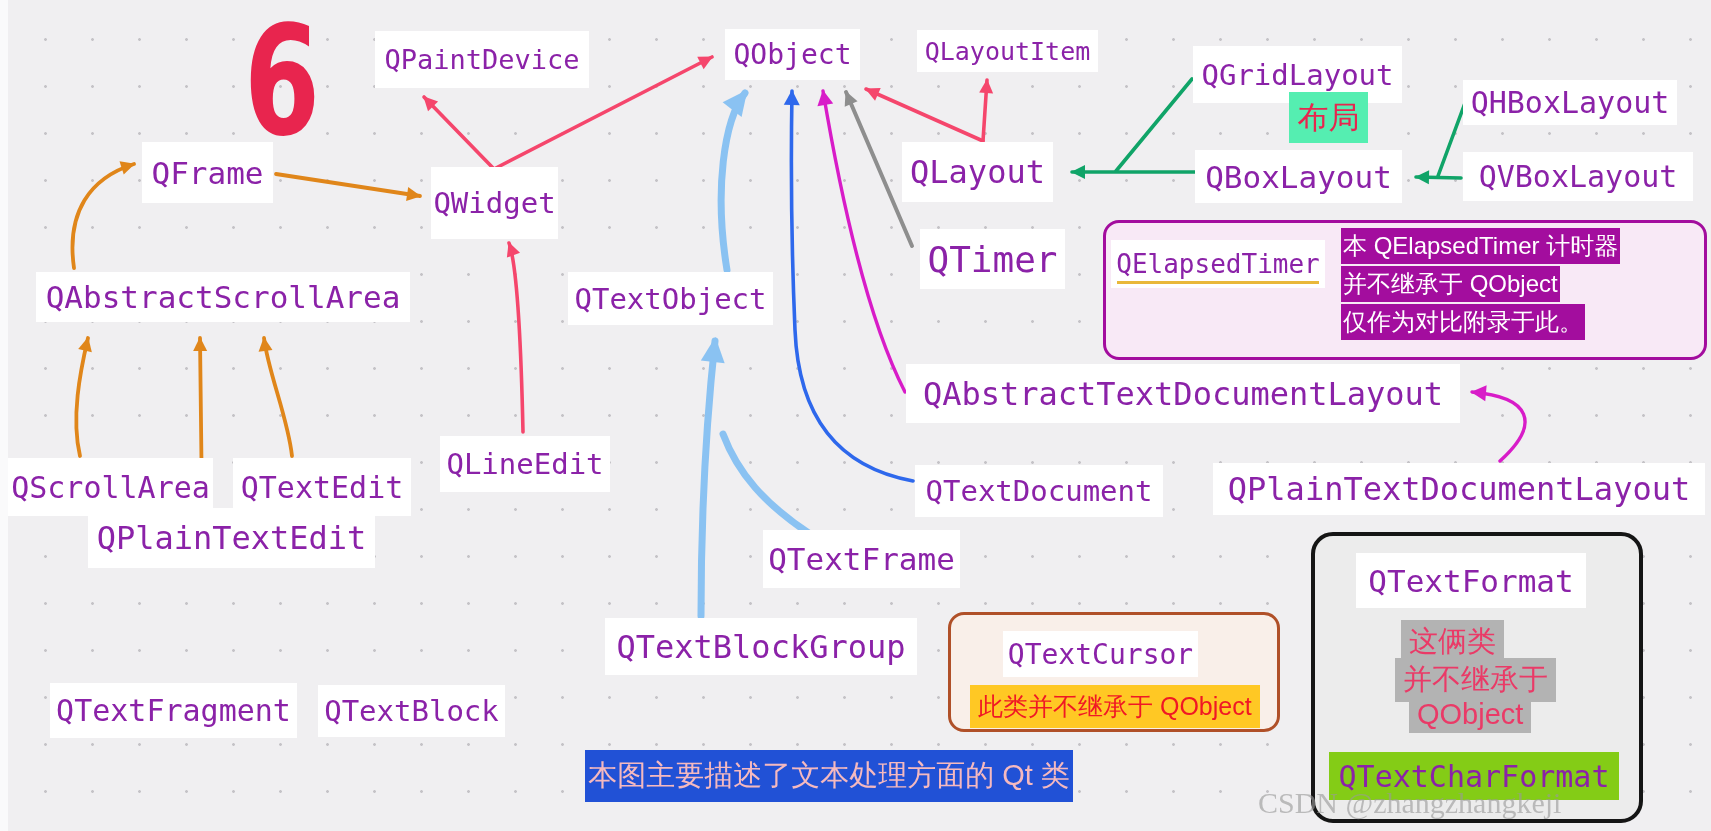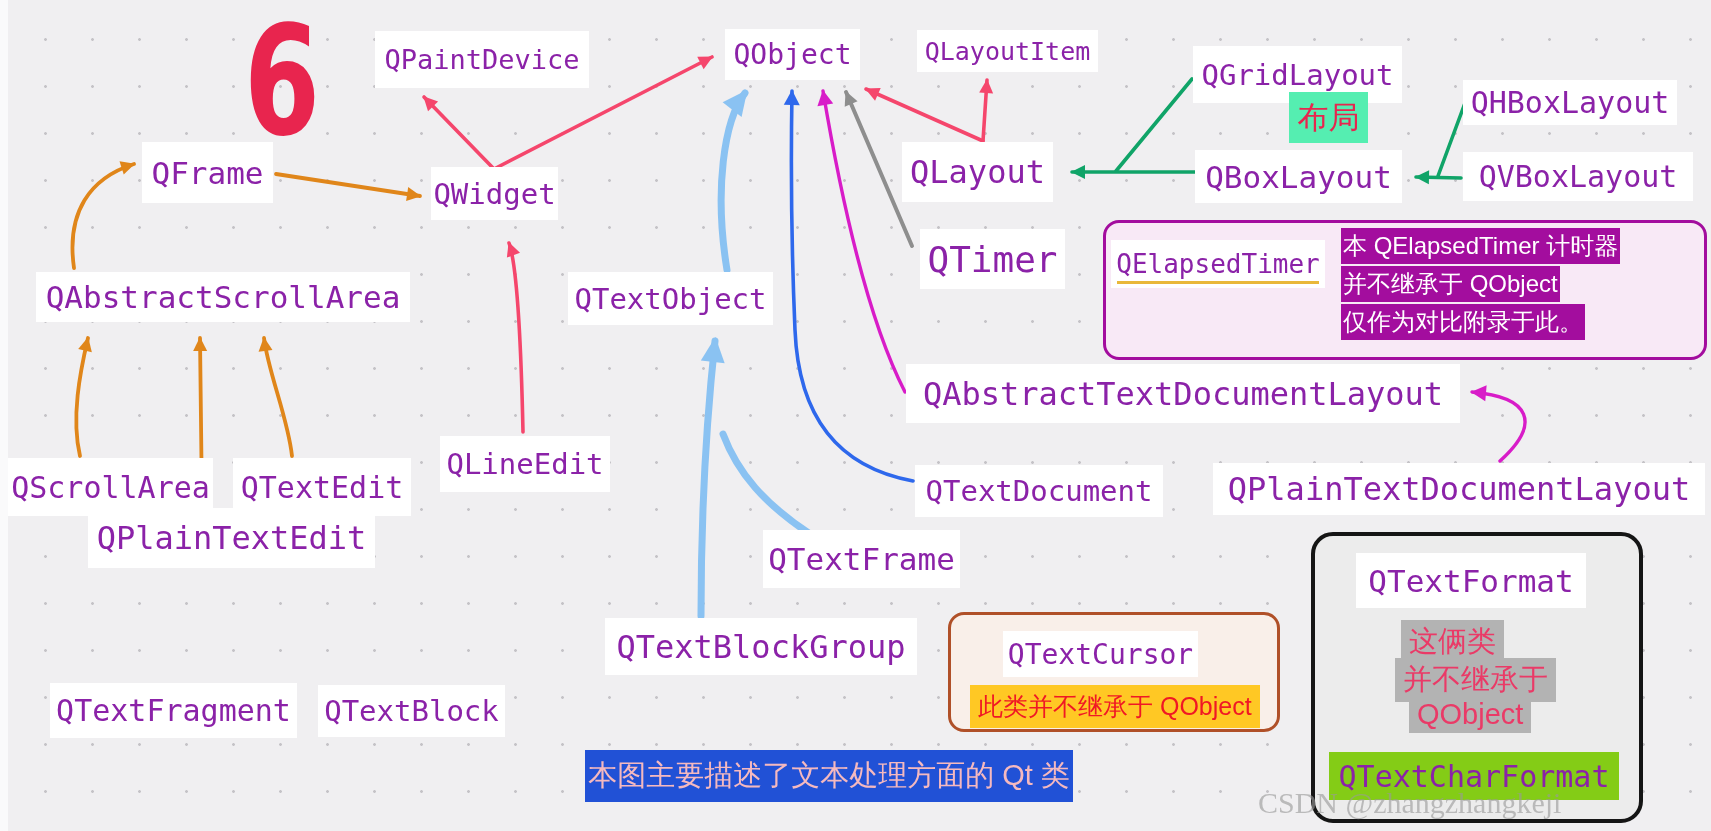--- a/index.html
+++ b/index.html
@@ -35,21 +35,21 @@
   .n-six{position:absolute;left:244px;top:6px;color:var(--c-crimson);
     font-size:152px;font-weight:bold;line-height:1;background:none;
     transform:scaleX(.72);transform-origin:left top;font-family:"DejaVu Sans",sans-serif;}
 
   .n-qpaintdevice{left:375px;top:31px;width:214px;height:57px;font-size:27px;}
   .n-qobject{left:725px;top:29px;width:135px;height:51px;font-size:28px;}
   .n-qlayoutitem{left:917px;top:30px;width:181px;height:42px;font-size:25px;}
   .n-qgridlayout{left:1193px;top:46px;width:209px;height:57px;font-size:29px;}
   .n-qhboxlayout{left:1463px;top:80px;width:214px;height:45px;font-size:30px;}
   .n-qframe{left:142px;top:142px;width:131px;height:61px;font-size:31px;}
-  .n-qwidget{left:431px;top:167px;width:127px;height:53px;font-size:29px;}
+  .n-qwidget{left:431px;top:167px;width:127px;height:72px;font-size:29px;}
   .n-qlayout{left:902px;top:142px;width:151px;height:60px;font-size:32px;}
   .n-qboxlayout{left:1195px;top:150px;width:207px;height:53px;font-size:31px;}
   .n-qvboxlayout{left:1463px;top:152px;width:230px;height:49px;font-size:30px;}
   .n-qtimer{left:920px;top:229px;width:145px;height:60px;font-size:36px;}
   .n-qabstractscrollarea{left:36px;top:272px;width:374px;height:50px;font-size:31px;}
   .n-qtextobject{left:568px;top:272px;width:205px;height:53px;font-size:29px;}
   .n-qatdl{left:906px;top:364px;width:554px;height:59px;font-size:32px;}
   .n-qscrollarea{left:8px;top:458px;width:205px;height:58px;font-size:30px;}
   .n-qtextedit{left:233px;top:458px;width:178px;height:58px;font-size:30px;}
   .n-qlineedit{left:440px;top:436px;width:170px;height:56px;font-size:29px;}

